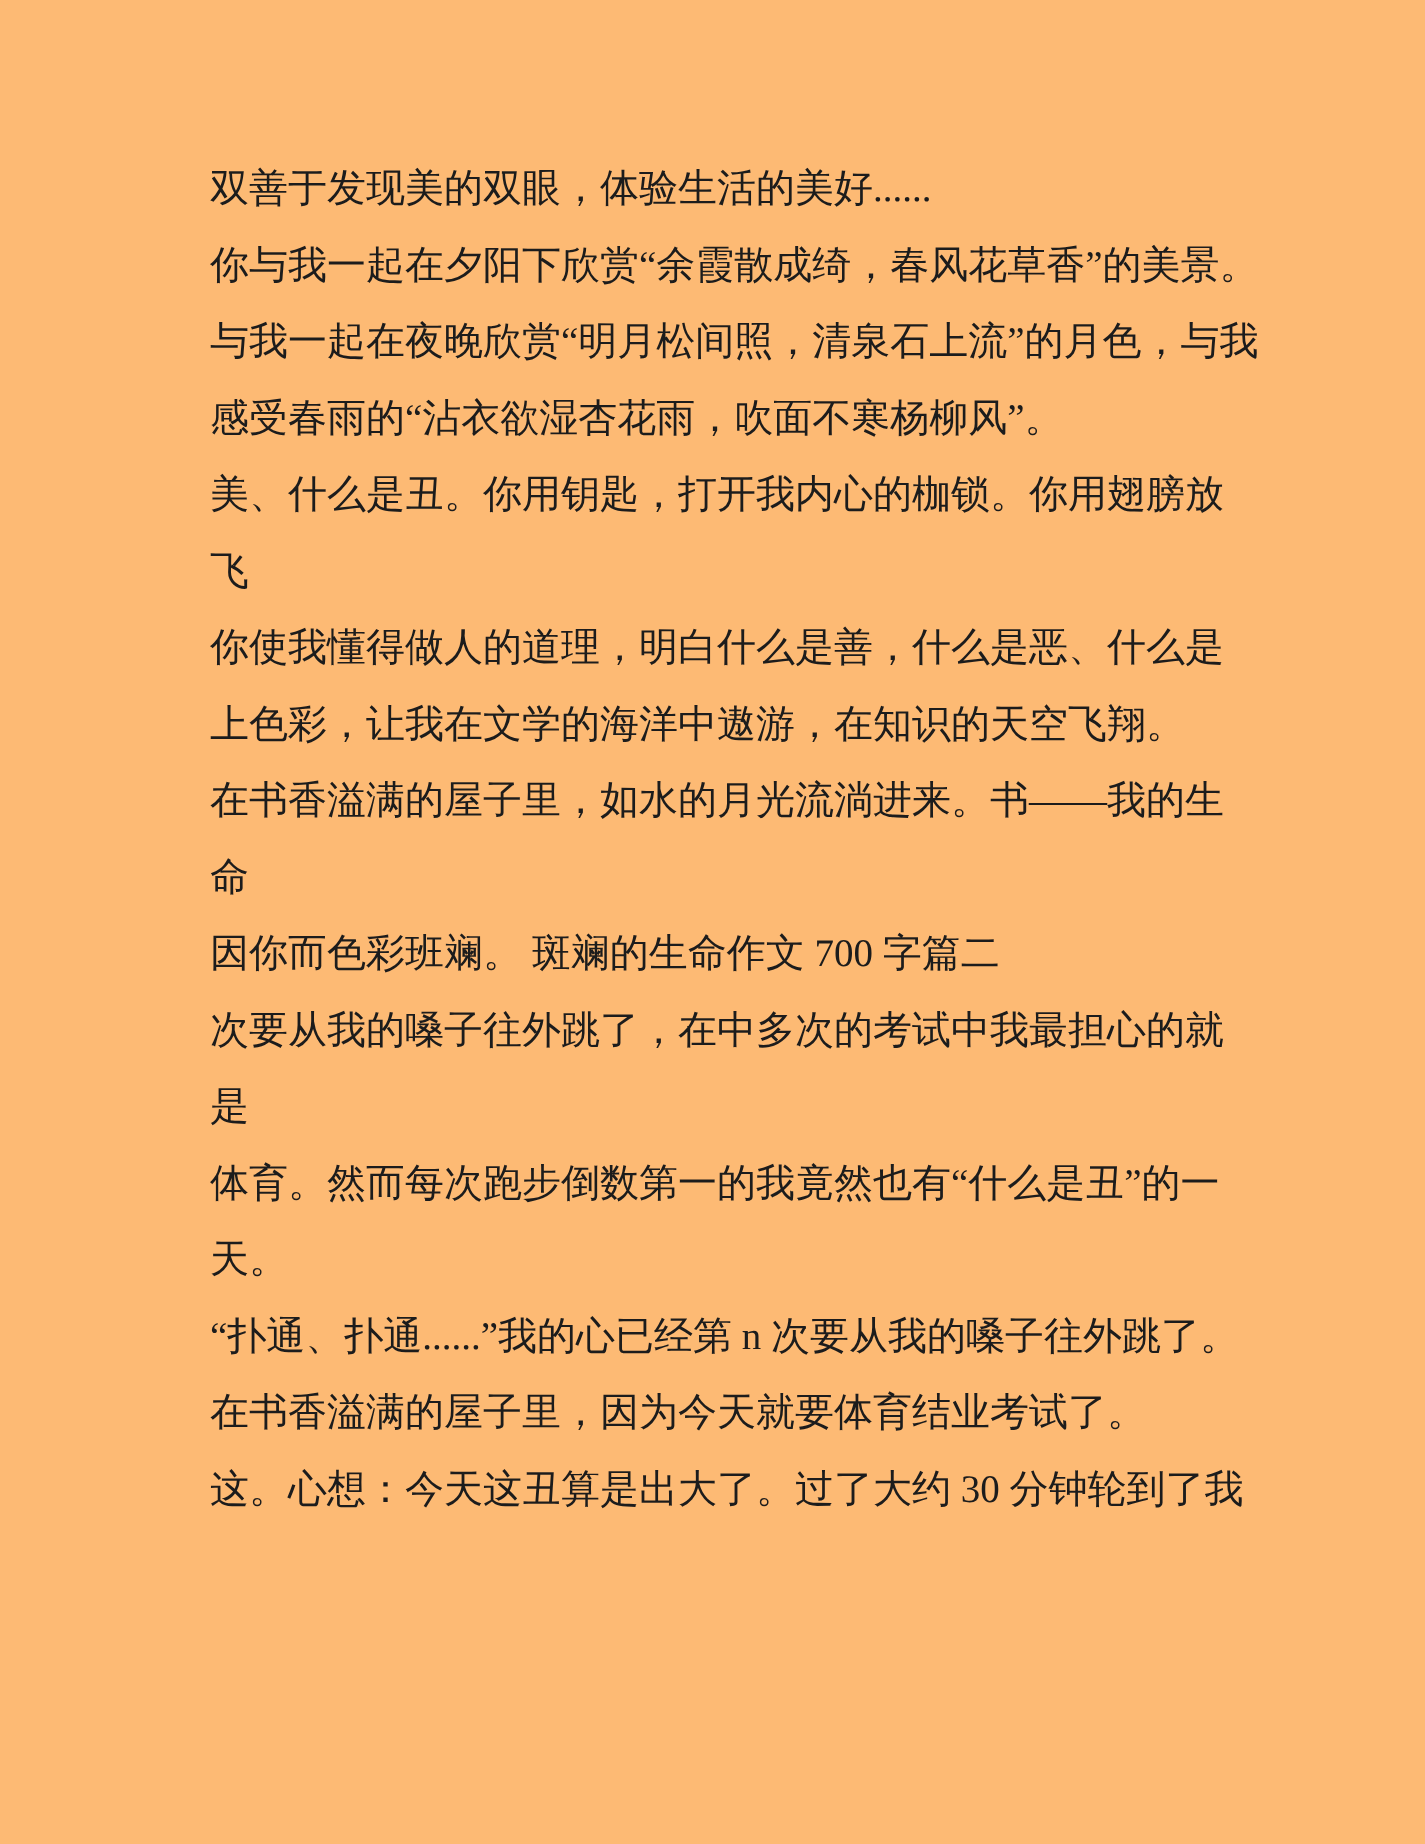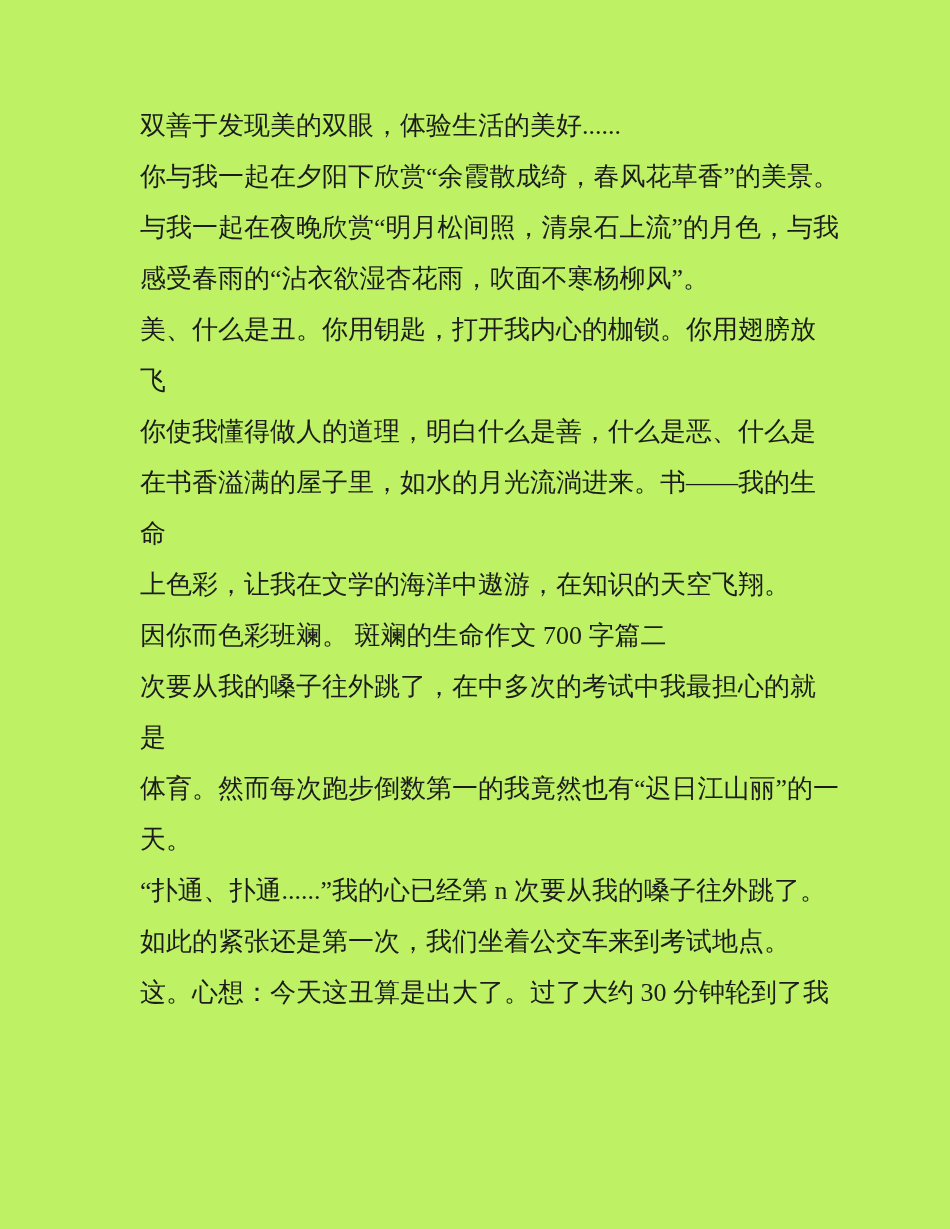--- a/index.html
+++ b/index.html
@@ -4,21 +4,21 @@
 <style>
   html, body {
     margin: 0;
     padding: 0;
     background: #ffffff;
   }
   .page {
     position: relative;
     width: 950px;
     height: 1229px;
-    background: #bef264;
+    background: #fdba74;
     overflow: hidden;
     font-family: "Liberation Serif", "DejaVu Serif", serif;
   }
   .text-block {
     position: absolute;
     left: 140px;
     top: 100px;
     width: 700px;
     color: #1c1c1c;
   }
@@ -35,23 +35,23 @@
 <body>
 
 <div class="page">
   <div class="text-block" id="text-block">
       <p class="line">双善于发现美的双眼，体验生活的美好......</p>
       <p class="line">你与我一起在夕阳下欣赏“余霞散成绮，春风花草香”的美景。</p>
       <p class="line">与我一起在夜晚欣赏“明月松间照，清泉石上流”的月色，与我</p>
       <p class="line">感受春雨的“沾衣欲湿杏花雨，吹面不寒杨柳风”。</p>
       <p class="line">美、什么是丑。你用钥匙，打开我内心的枷锁。你用翅膀放飞</p>
       <p class="line">你使我懂得做人的道理，明白什么是善，什么是恶、什么是</p>
+      <p class="line">上色彩，让我在文学的海洋中遨游，在知识的天空飞翔。</p>
       <p class="line">在书香溢满的屋子里，如水的月光流淌进来。书——我的生命</p>
-      <p class="line">上色彩，让我在文学的海洋中遨游，在知识的天空飞翔。</p>
       <p class="line">因你而色彩班斓。 斑斓的生命作文 700 字篇二</p>
       <p class="line">次要从我的嗓子往外跳了，在中多次的考试中我最担心的就是</p>
-      <p class="line">体育。然而每次跑步倒数第一的我竟然也有“迟日江山丽”的一</p>
+      <p class="line">体育。然而每次跑步倒数第一的我竟然也有“什么是丑”的一</p>
       <p class="line">天。</p>
       <p class="line">“扑通、扑通......”我的心已经第 n 次要从我的嗓子往外跳了。</p>
-      <p class="line">如此的紧张还是第一次，我们坐着公交车来到考试地点。</p>
+      <p class="line">在书香溢满的屋子里，因为今天就要体育结业考试了。</p>
       <p class="line">这。心想：今天这丑算是出大了。过了大约 30 分钟轮到了我</p>
     </div>
 </div>
 
 </body></html>

